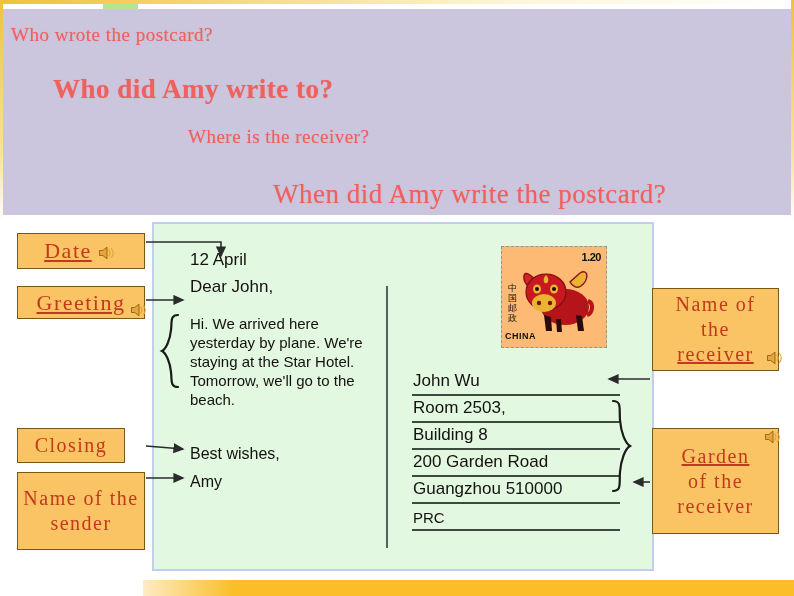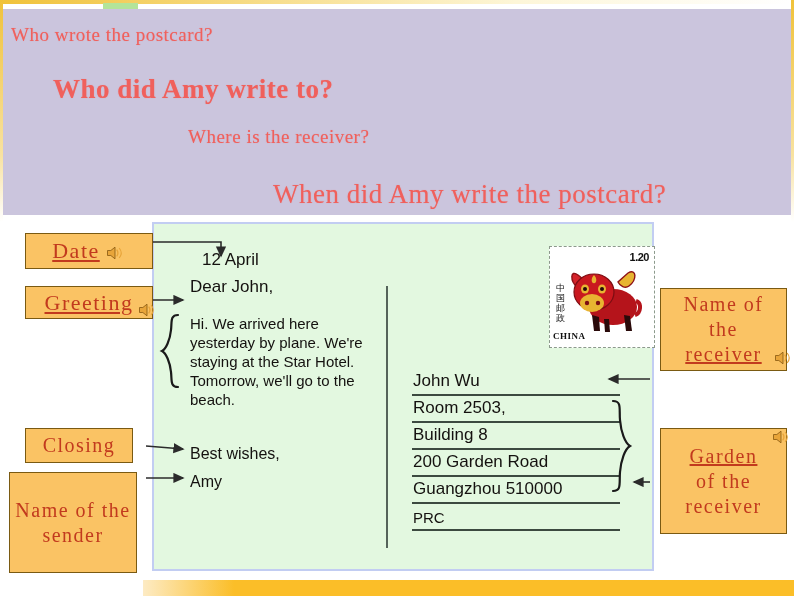--- a/index.html
+++ b/index.html
@@ -92,21 +92,21 @@
     width: 2px; height: 262px;
     background: #55645a;
   }
 
   .pc-text {
     position: absolute;
     font-family: "Liberation Sans", sans-serif;
     color: #14110f;
     white-space: nowrap;
   }
-  #pc-date    { left: 36px;  top: 26px;  font-size: 17px; margin-left: 12px; }
+  #pc-date    { left: 36px;  top: 26px;  font-size: 17px; }
   #pc-greet   { left: 36px;  top: 53px;  font-size: 17px; }
   #pc-body    { left: 36px;  top: 90px;  font-size: 15px; line-height: 19px; white-space: normal; width: 180px; }
   #pc-closing { left: 36px;  top: 221px; font-size: 16px; }
   #pc-sign    { left: 36px;  top: 249px; font-size: 16px; }
 
   
   #address-block {
     position: absolute;
     left: 258px; top: 145px;
     width: 208px;
@@ -125,25 +125,24 @@
     padding-bottom: 3px;
     box-sizing: border-box;
   }
   .addr-line.small { font-size: 15px; }
 
   
   #stamp {
     position: absolute;
     left: 347px; top: 22px;
     width: 106px; height: 102px;
-    background: #ffffff;
+    background: #fdba74;
     border: 1px dashed #8c9a8c;
     box-sizing: border-box;
     overflow: hidden;
-    margin-left: 48px;
   }
   .stamp-denom {
     position: absolute;
     right: 5px; top: 4px;
     font-family: "Liberation Sans", sans-serif;
     font-size: 11px;
     color: #111;
     font-weight: bold;
     letter-spacing: -0.5px;
   }
@@ -152,21 +151,21 @@
     left: 6px; top: 36px;
     width: 12px;
     font-size: 9px;
     line-height: 10px;
     color: #111;
     font-family: "DejaVu Sans", sans-serif;
   }
   .stamp-country {
     position: absolute;
     left: 3px; bottom: 6px;
-    font-family: Liberation Serif, serif;
+    font-family: Liberation Sans, sans-serif;
     font-size: 9px;
     font-weight: bold;
     color: #111;
     letter-spacing: 0.5px;
   }
   .stamp-ox { position: absolute; left: 18px; top: 12px; }
 
   
   .callout {
     position: absolute;
@@ -175,29 +174,28 @@
     border: 1px solid #7a5a12;
     box-sizing: border-box;
     color: #c23a1e;
     font-family: "Liberation Serif", serif;
     text-align: center;
     letter-spacing: 1.5px;
     display: flex;
     align-items: center;
     justify-content: center;
     line-height: 1.25;
-    margin-left: 8px;
   }
   .callout .u { text-decoration: underline; }
   .callout .plain { text-decoration: none; }
 
   #lbl-date     { left: 17px;  top: 233px; width: 128px; height: 36px; font-size: 22px; }
   #lbl-greeting { left: 17px;  top: 286px; width: 128px; height: 33px; font-size: 22px; }
   #lbl-closing  { left: 17px;  top: 428px; width: 108px; height: 35px; font-size: 20px; }
-  #lbl-sender   { left: 1px;  top: 472px; width: 128px; height: 101px; font-size: 20px; }
+  #lbl-sender   { left: 17px;  top: 472px; width: 128px; height: 78px; font-size: 20px; }
   #lbl-receiver { left: 652px; top: 288px; width: 127px; height: 83px; font-size: 20px; }
   #lbl-address  { left: 652px; top: 428px; width: 127px; height: 106px; font-size: 20px; }
 
   
   .speaker {
     position: absolute;
     width: 22px; height: 20px;
   }
 
   

